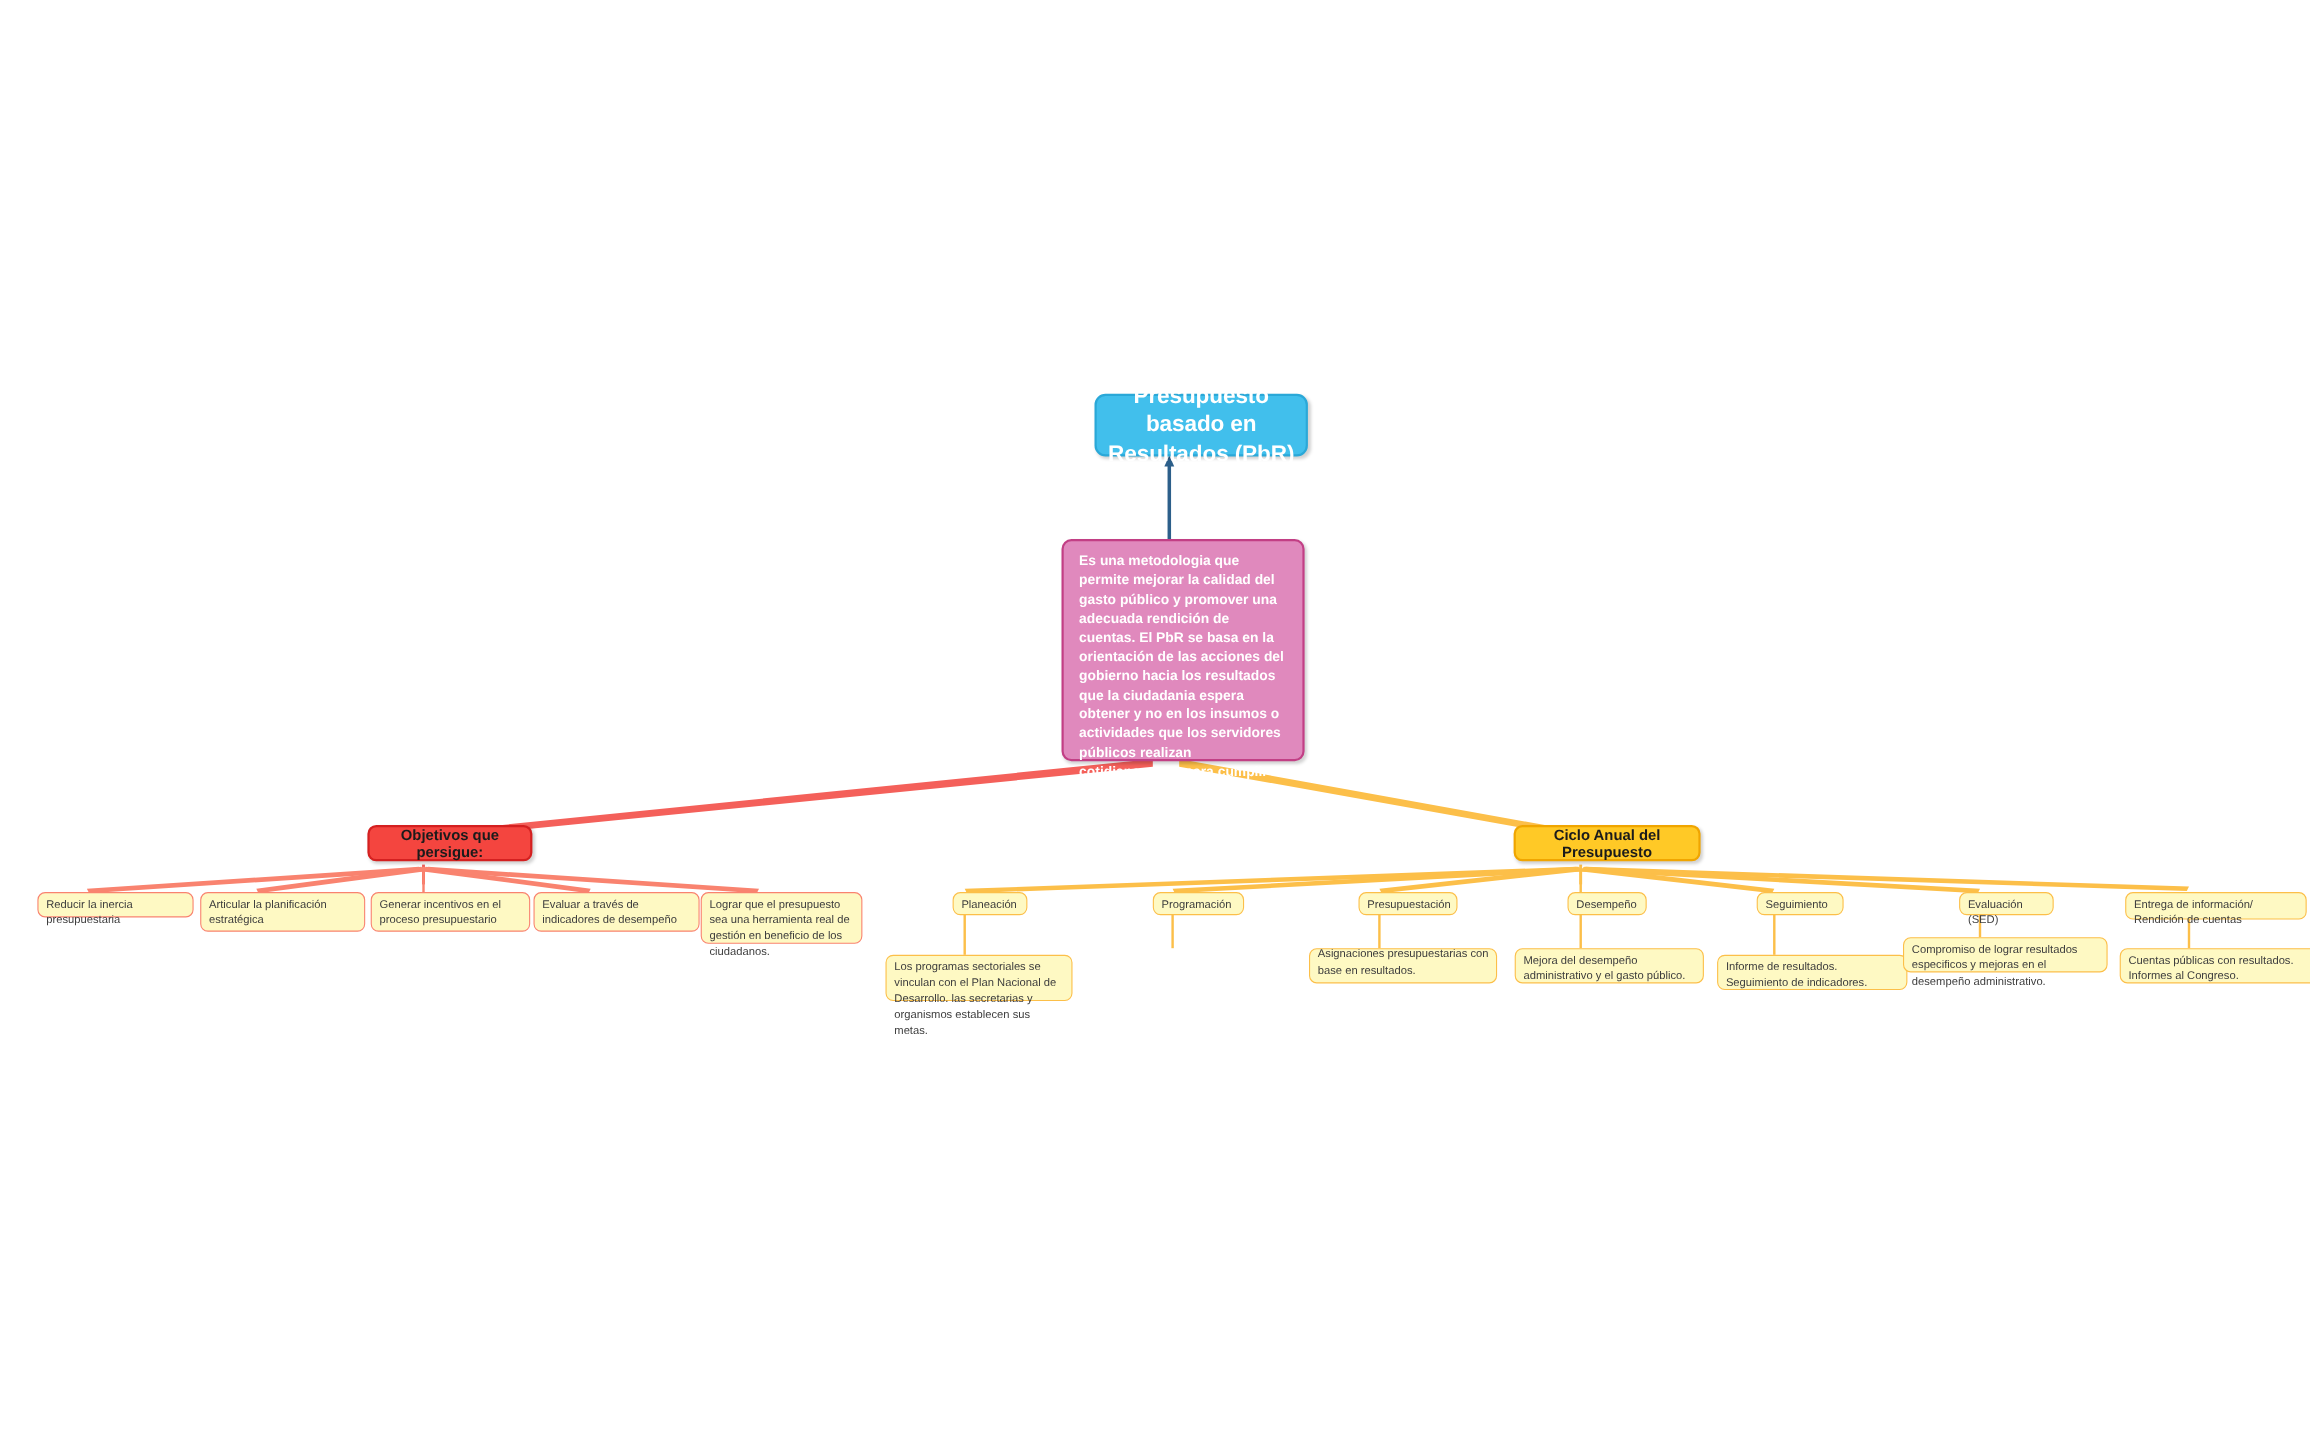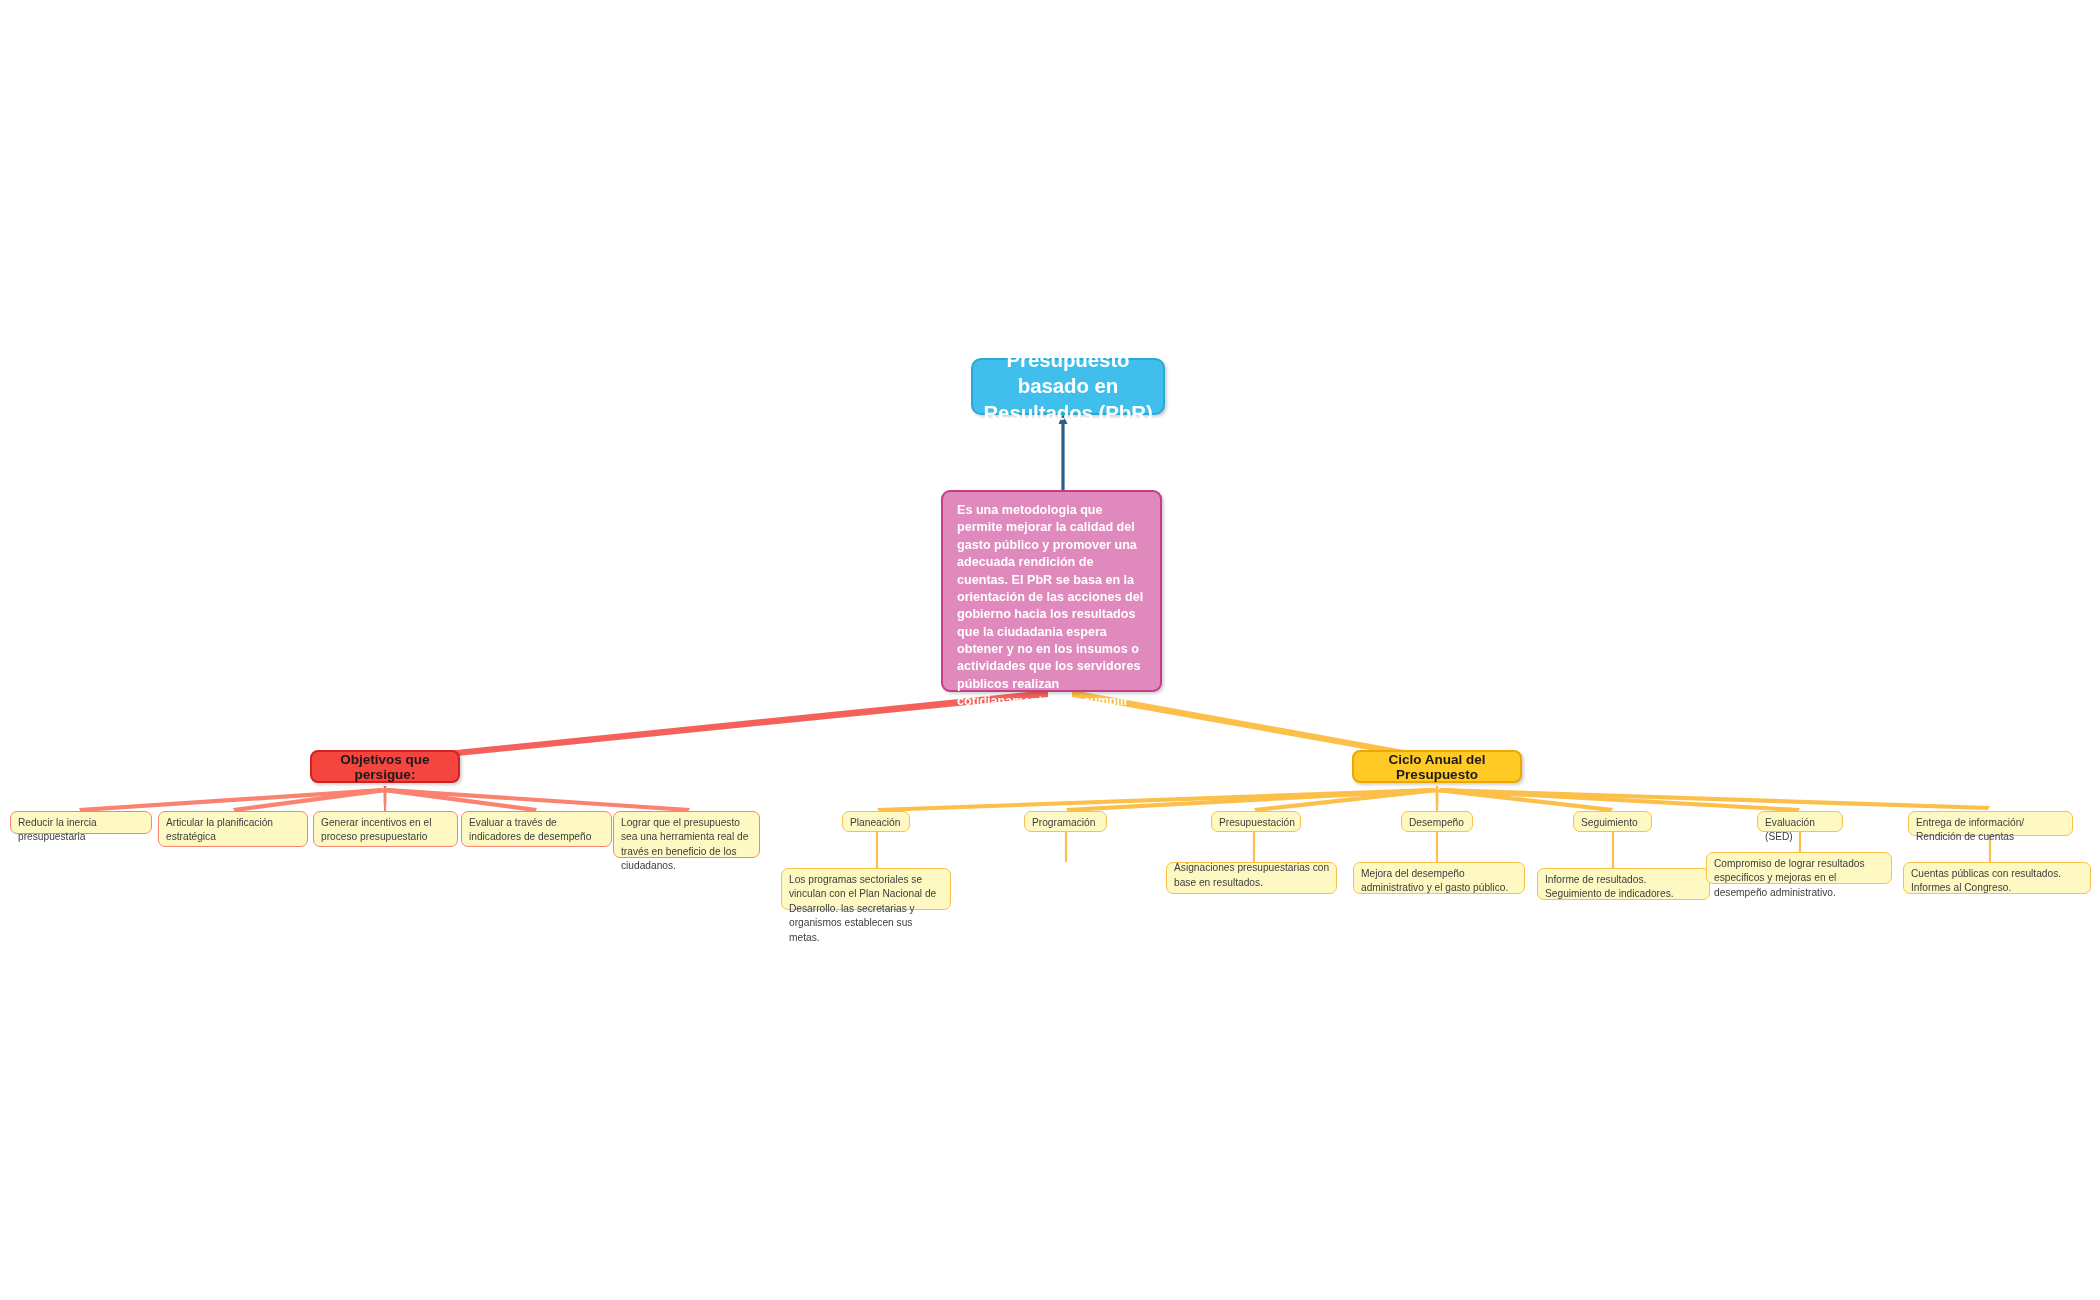--- a/index.html
+++ b/index.html
@@ -26,20 +26,21 @@
     width: 2100px;
     height: 1300px;
     pointer-events: none;
   }
   .node {
     position: absolute;
     box-sizing: border-box;
     border-radius: 7px;
     border: 1.5px solid #cccccc;
     background: #ffffff;
+    margin-left: 24px;
   }
   
   .node-root {
     border-radius: 10px;
     border: 2px solid #2aa8d8;
     background: #41bfec;
     box-shadow: 2px 2px 3px rgba(0,0,0,0.18);
     display: flex;
     align-items: center;
     justify-content: center;
@@ -187,21 +188,21 @@
   <div class="node node-leaf red" style="left:158px; top:811px; width:150px; height:36px;">
     <span class="txt">Articular la planificación estratégica</span>
   </div>
   <div class="node node-leaf red" style="left:313px; top:811px; width:145px; height:36px;">
     <span class="txt">Generar incentivos en el proceso presupuestario</span>
   </div>
   <div class="node node-leaf red" style="left:461px; top:811px; width:151px; height:36px;">
     <span class="txt">Evaluar a través de indicadores de desempeño</span>
   </div>
   <div class="node node-leaf red" style="left:613px; top:811px; width:147px; height:47px;">
-    <span class="txt">Lograr que el presupuesto sea una herramienta real de través en beneficio de los ciudadanos.</span>
+    <span class="txt">Lograr que el presupuesto sea una herramienta real de gestión en beneficio de los ciudadanos.</span>
   </div>
 
   <div class="node node-orange-head" style="left:1352px; top:750px; width:170px; height:33px;">
     <span class="txt">Ciclo Anual del Presupuesto</span>
   </div>
 
   <div class="node node-leaf orange" style="left:842px; top:811px; width:68px; height:21px;">
     <span class="txt">Planeación</span>
   </div>
   <div class="node node-leaf orange" style="left:1024px; top:811px; width:83px; height:21px;">

